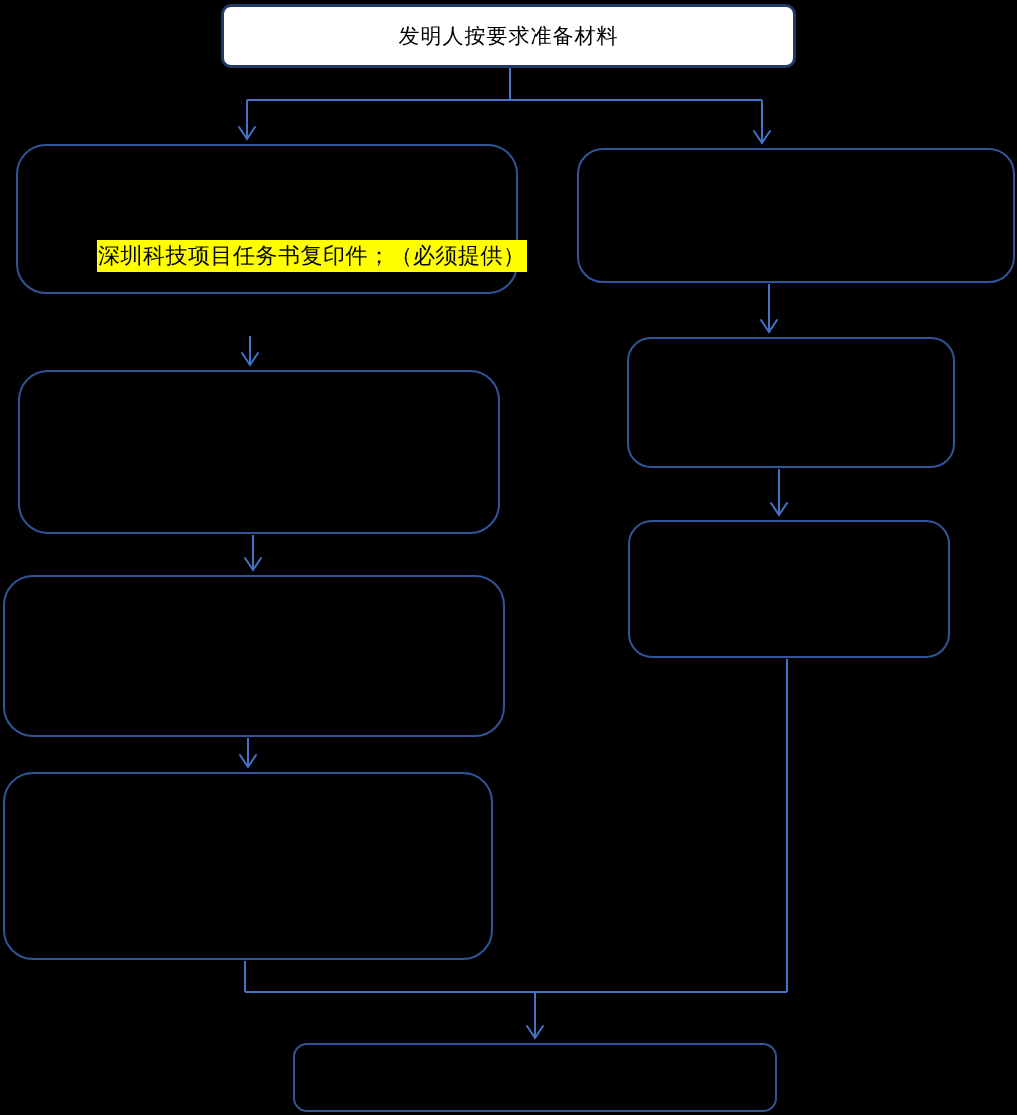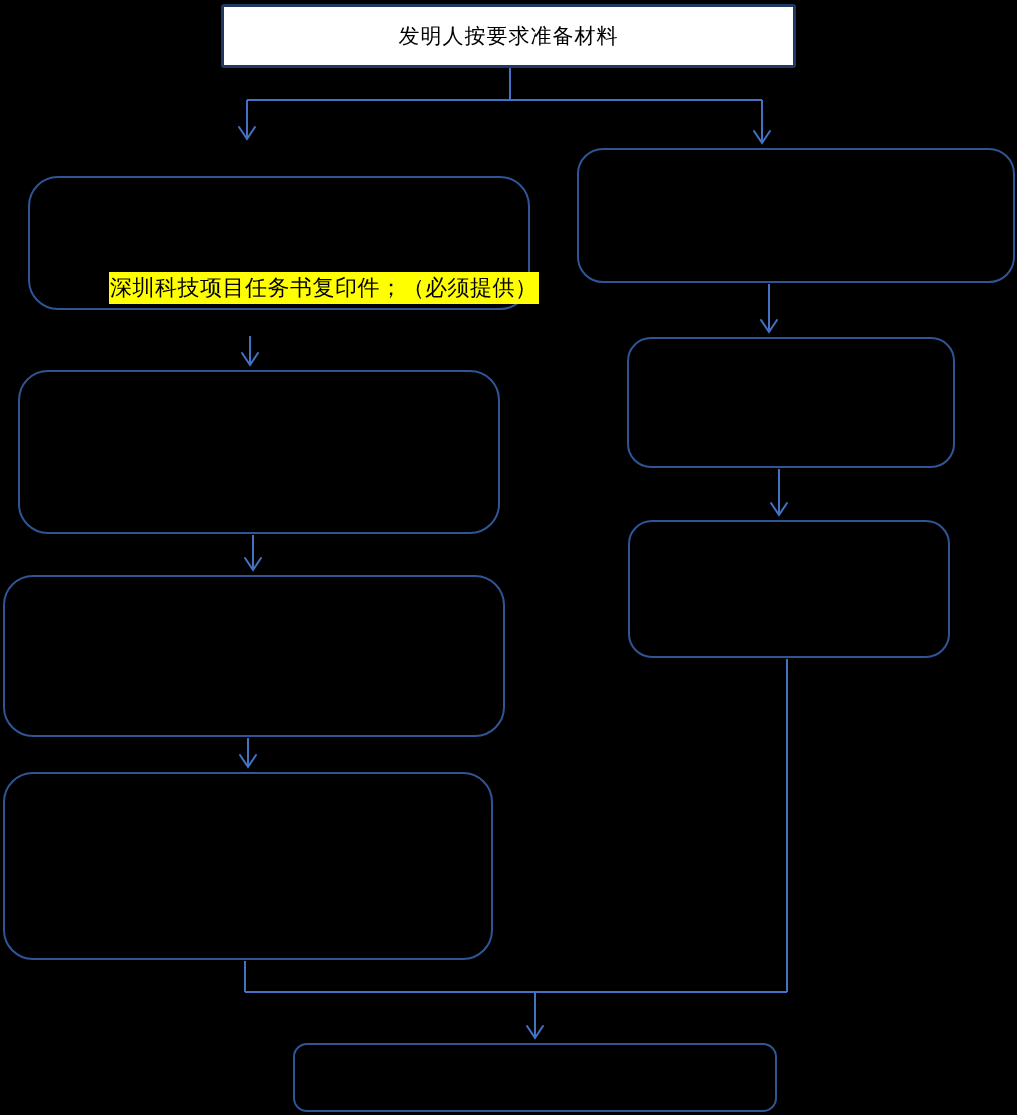--- a/index.html
+++ b/index.html
@@ -17,21 +17,21 @@
   }
   .node {
     position: absolute;
     box-sizing: border-box;
     background: #000000;
     border: 2px solid #2F5597;
   }
   .node.top-node {
     background: #FFFFFF;
     border: 3px solid #1F3864;
-    border-radius: 3px;
+    border-radius: 10px;
     display: flex;
     align-items: center;
     justify-content: center;
   }
   .top-node .node-label {
     color: #000000;
     font-size: 21px;
     letter-spacing: 1px;
     white-space: nowrap;
   }
@@ -93,21 +93,21 @@
     <path d="M245 961 V992"></path>
     <path d="M245 992 H787"></path>
     <path d="M787 659 V992"></path>
     <path d="M535 992 V1038" marker-end="url(#arrowhead)"></path>
   </svg>
 
   <div class="node top-node" style="left:221px; top:4px; width:575px; height:64px;">
     <span class="node-label">发明人按要求准备材料</span>
   </div>
 
-  <div class="node round30" style="left:28px; top:144px; width:502px; height:134px;margin-top:32px;">
+  <div class="node round30" style="left:16px; top:144px; width:502px; height:150px;">
     <span class="highlight-line">深圳科技项目任务书复印件；（必须提供）</span>
   </div>
 
   <div class="node round30" style="left:18px; top:370px; width:482px; height:164px;">
     <span class="empty-label"></span>
   </div>
 
   <div class="node round30" style="left:3px; top:575px; width:502px; height:162px;">
     <span class="empty-label"></span>
   </div>

